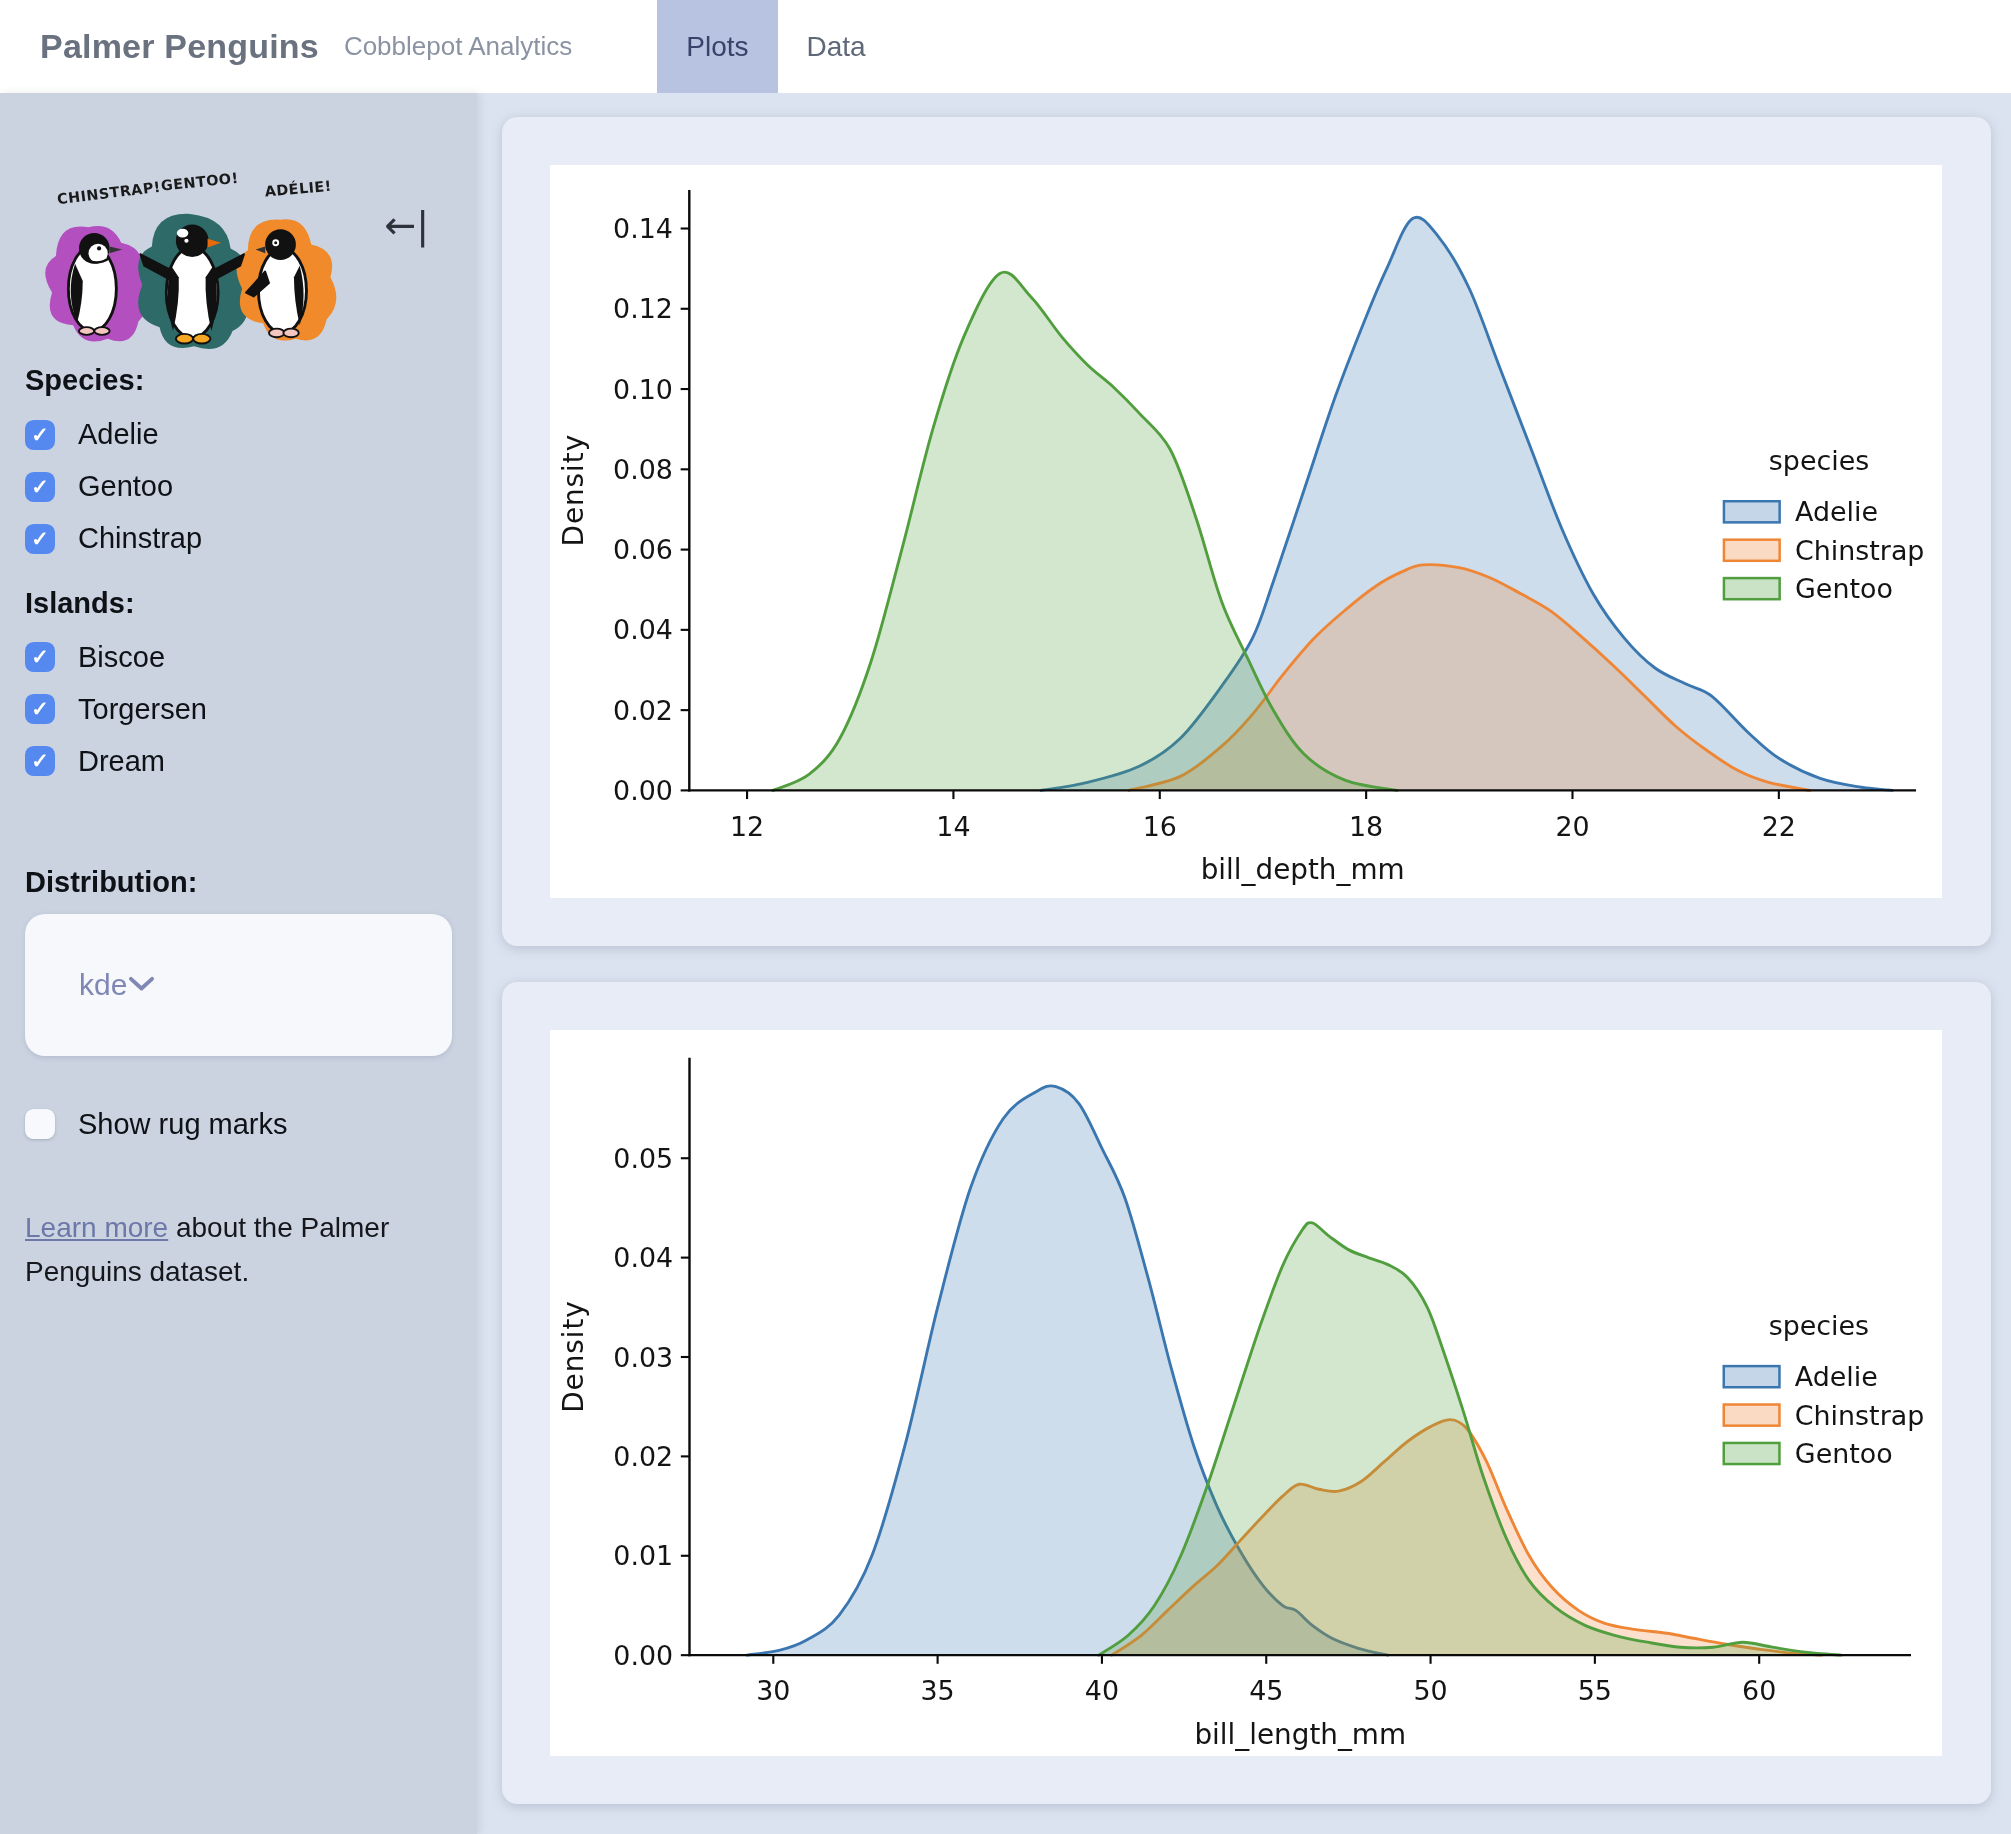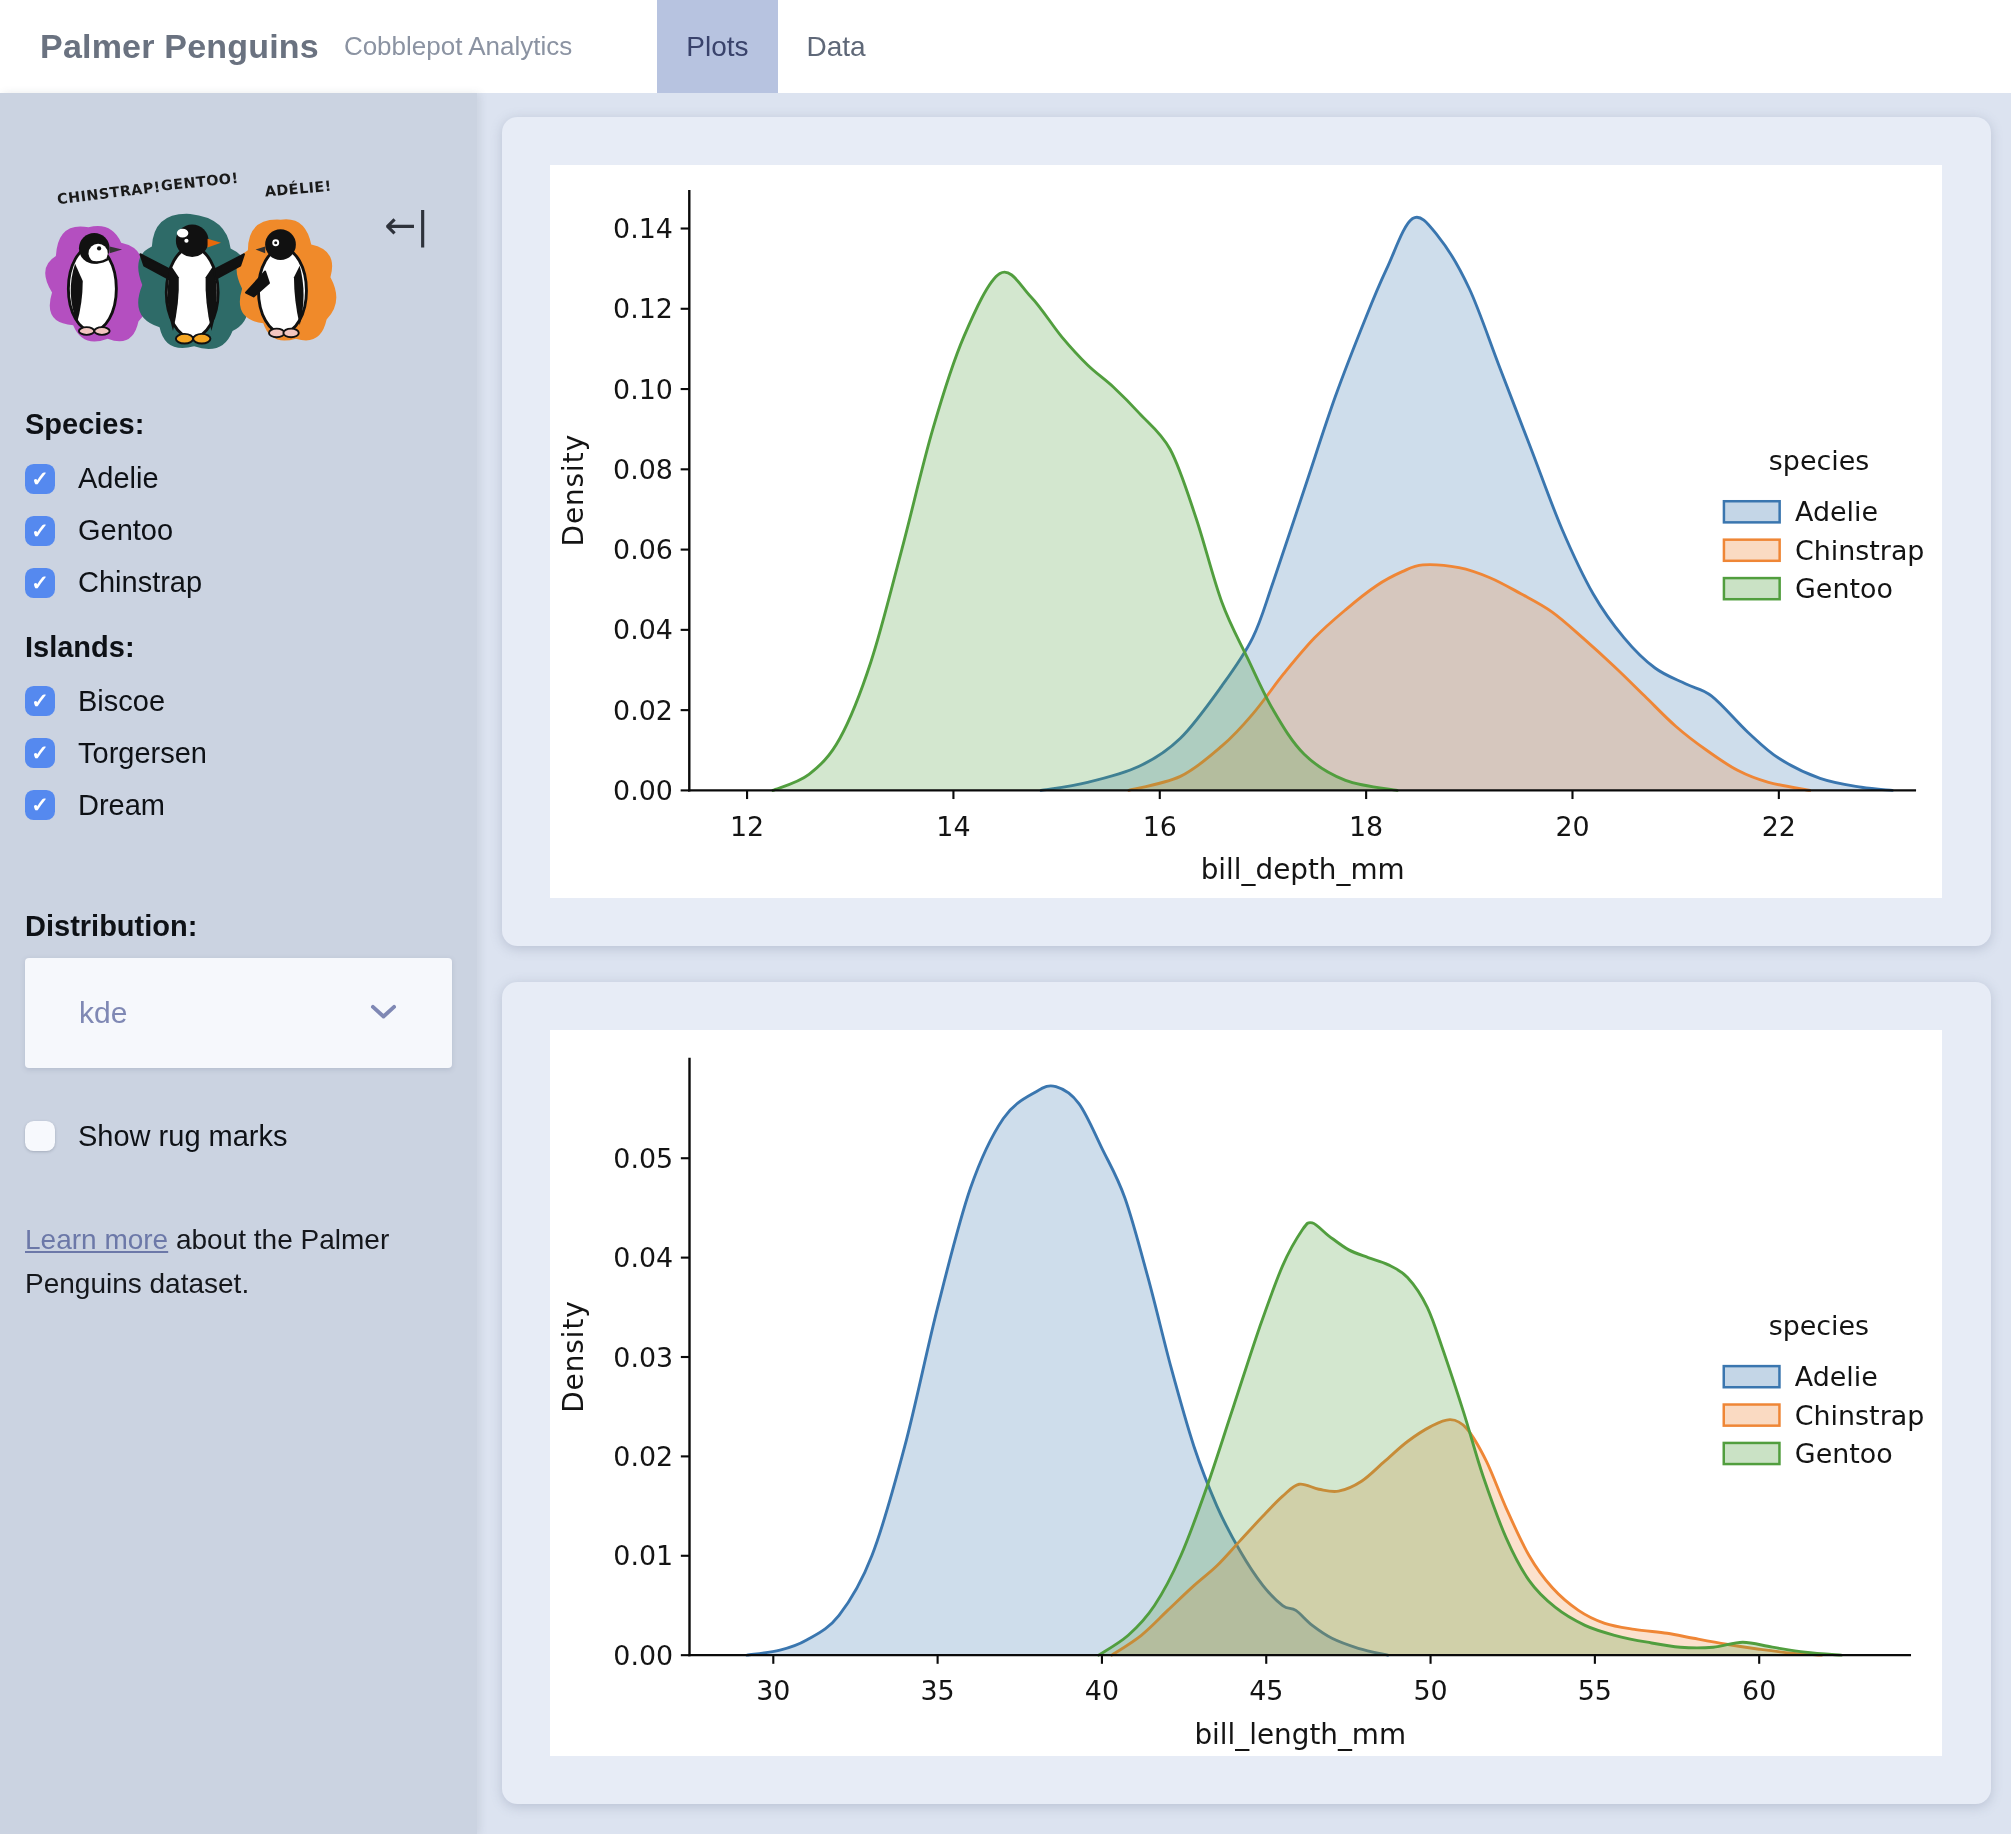--- a/index.html
+++ b/index.html
@@ -20,35 +20,35 @@
   .app{display:flex;height:1742px;}
   .sidebar{
     width:477px;flex:0 0 477px;background:#cbd3e1;position:relative;
     box-sizing:border-box;padding:0 25px;box-shadow:2.9px 0 7.7px rgba(80,90,110,.12);
   }
   .collapse-btn{
     position:absolute;top:113px;right:48px;font-size:38px;line-height:1;
     color:#2e323b;cursor:pointer;user-select:none;font-family:"DejaVu Sans",sans-serif;
   }
   .artwork{margin-top:65px;margin-left:3.8px;}
-  .section-label{font-size:29px;font-weight:700;color:#0e1116;margin-top:44px;margin-bottom:11.5px;}
+  .section-label{font-size:29px;font-weight:700;color:#0e1116;margin-bottom:11.5px;}
   .check-row{display:flex;align-items:center;height:52px;gap:23px;cursor:pointer;}
   .checkbox{
     width:30px;height:30px;border-radius:8.6px;background:#f7f9fd;flex:0 0 30px;
     box-shadow:0 1px 2.9px rgba(60,70,90,.28);position:relative;
   }
   .checkbox.checked{background:var(--accent,#5589EF);box-shadow:none;}
   .checkbox.checked::after{
     content:"✓";position:absolute;inset:0;display:flex;align-items:center;justify-content:center;
     color:#fff;font-size:21px;font-weight:700;
   }
   .check-label{font-size:29px;color:#0e1116;}
   .select-box{
-    margin-top:15.4px;height:110px;background:#f6f8fc;border-radius:4px;
-    display:flex;align-items:center;justify-content:space-between;padding:0 54px;
+    margin-top:15.4px;height:110px;background:#f6f8fc;border-radius:20px;
+    display:flex;align-items:center;padding:16px 54px;
     box-shadow:0 1.9px 5.8px rgba(90,100,130,.18);cursor:pointer;
   }
   .select-value{font-size:30px;color:var(--select-text,#7F88B4);}
   .rug-row{margin-top:42px;}
   .learn{margin-top:56px;font-size:28px;color:#15171c;line-height:1.55;width:434px;}
   .learn a{color:var(--link,#6C78A8);text-decoration:underline;cursor:pointer;}
   
   .main{flex:1;box-sizing:border-box;padding:24px 21px 0 25px;}
   .card{
     background:#e7ecf6;border-radius:15.4px;padding:48px;box-sizing:border-box;

